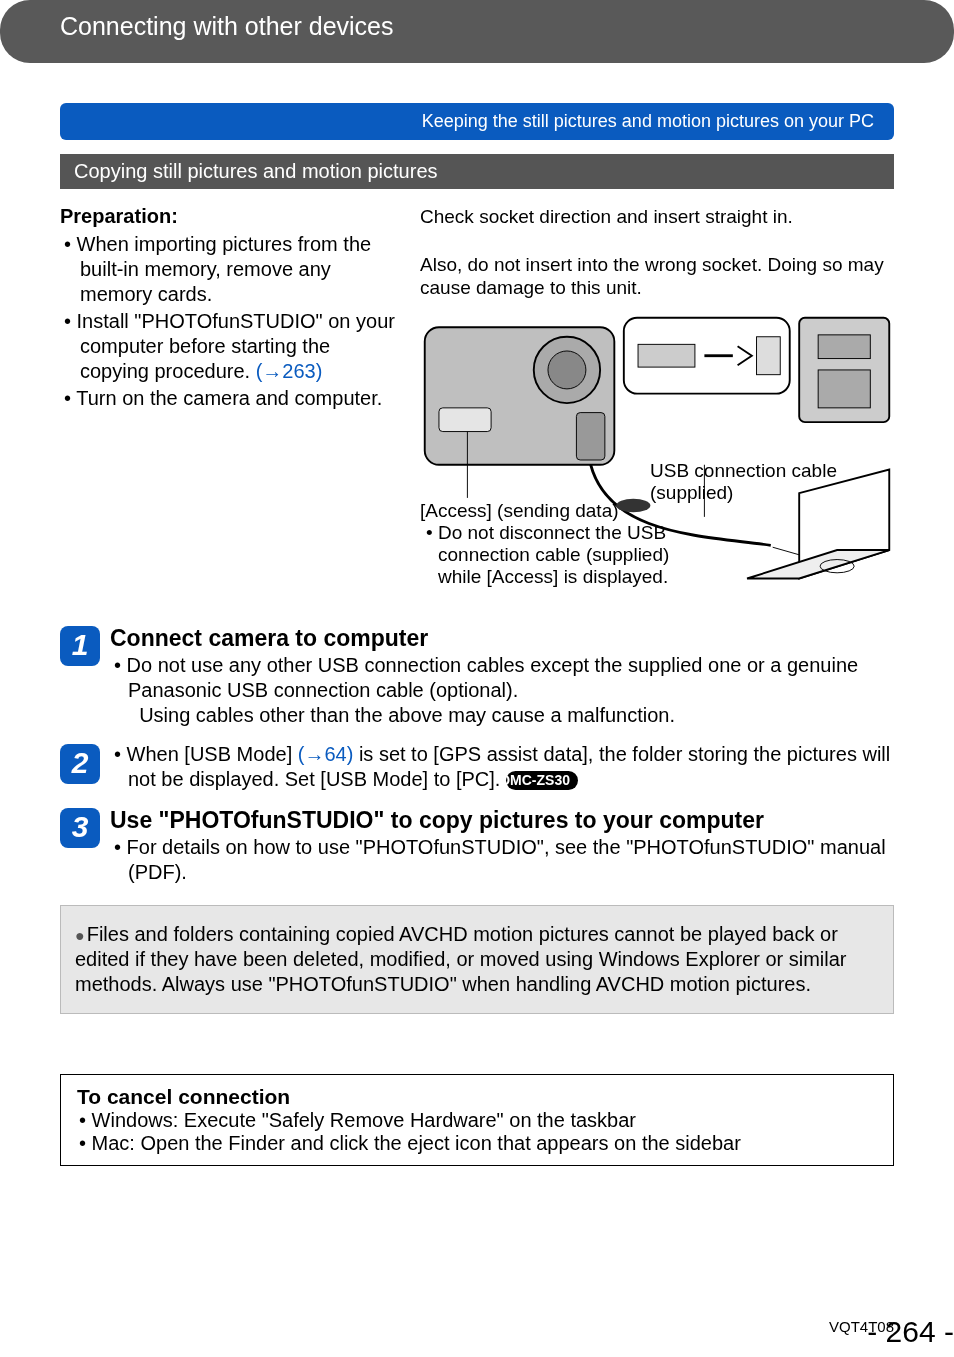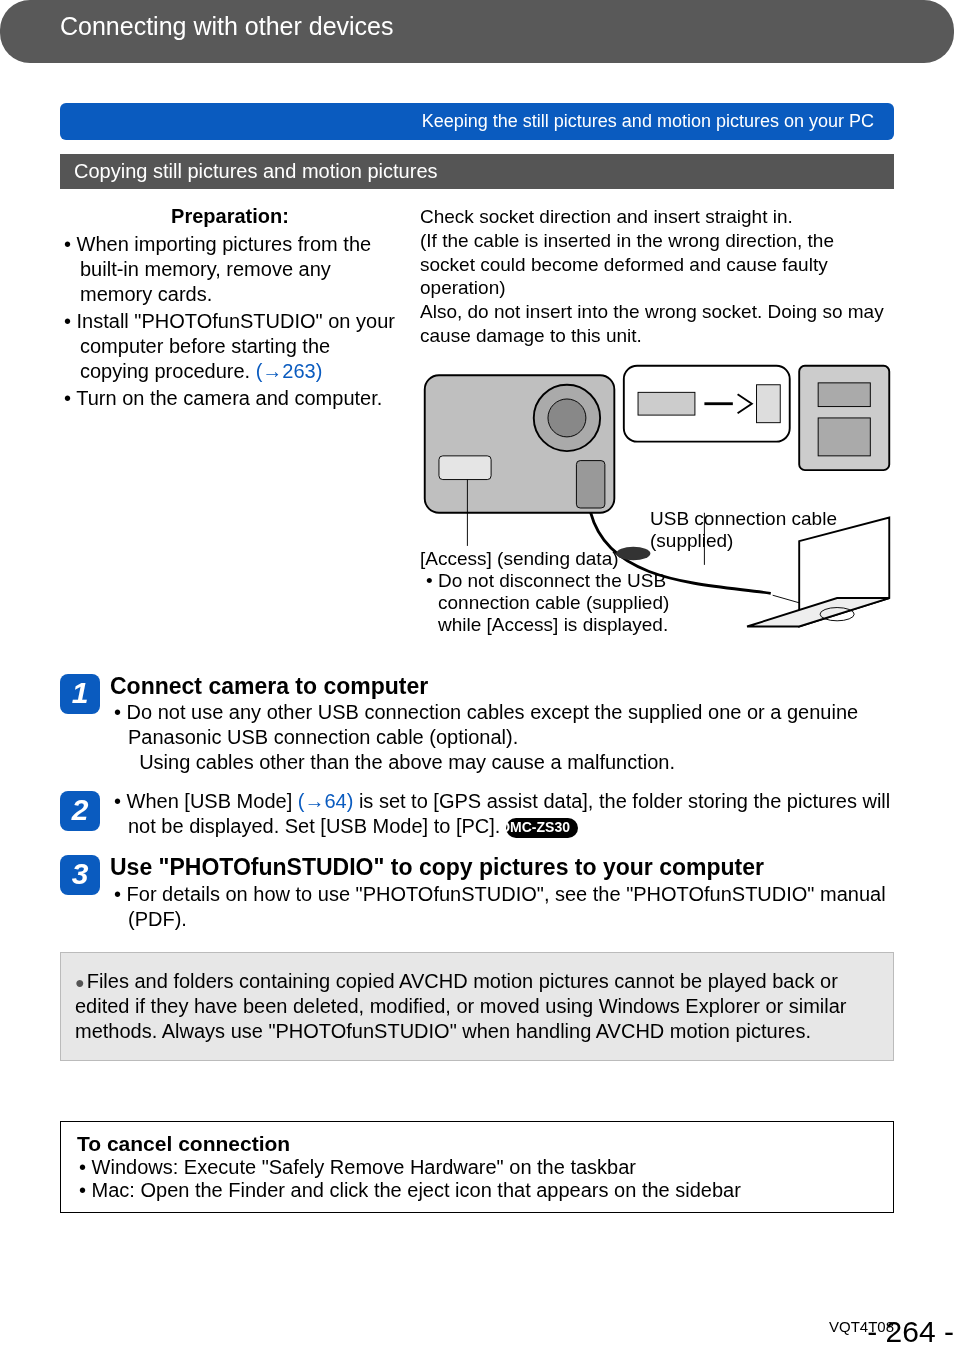--- a/index.html
+++ b/index.html
@@ -37,21 +37,21 @@
     padding: 6px 14px;
     margin-top: 14px;
   }
   .two-col {
     display: flex;
     margin-top: 16px;
     gap: 20px;
   }
   .left-col { width: 340px; }
   .right-col { flex: 1; position: relative; }
-  .prep-title { font-weight: bold; font-size: 20px; margin-bottom: 4px; text-align: center; }
+  .prep-title { font-weight: bold; font-size: 20px; margin-bottom: 4px; }
   .bullet-list { list-style: none; padding-left: 4px; }
   .bullet-list li { font-size: 20px; line-height: 1.25; margin-bottom: 2px; padding-left: 16px; text-indent: -16px; }
   .bullet-list li::before { content: "• "; }
   .xref { color: #0a5bbf; }
   .right-note { font-size: 19px; line-height: 1.25; }
   .diagram {
     margin-top: 10px;
     width: 100%;
     height: 300px;
     position: relative;
@@ -144,21 +144,21 @@
         <li>
           <span>Install "PHOTOfunSTUDIO" on your computer before starting the copying procedure. </span><span class="xref">(→263)</span>
         </li>
         <li>Turn on the camera and computer.</li>
       </ul>
     </div>
 
     <div class="right-col">
       <div class="right-note">
         <span>Check socket direction and insert straight in.</span><br>
-        <span>(If the cable is inserted in the wrong direction, the socket could become deformed and cause faulty operation)</span><br>
+        <br>
         <span>Also, do not insert into the wrong socket. Doing so may cause damage to this unit.</span>
       </div>
       <div class="diagram">
         <svg viewBox="0 0 500 300">
 
           <rect x="5" y="10" width="200" height="145" rx="15" fill="#bfbfbf" stroke="#000" stroke-width="2"></rect>
           <circle cx="155" cy="55" r="35" fill="#aaa" stroke="#000" stroke-width="2"></circle>
           <circle cx="155" cy="55" r="20" fill="#888" stroke="#000"></circle>
           <rect x="20" y="95" width="55" height="25" rx="4" fill="#e5e5e5" stroke="#000"></rect>
           <rect x="165" y="100" width="30" height="50" rx="4" fill="#999" stroke="#000"></rect>

